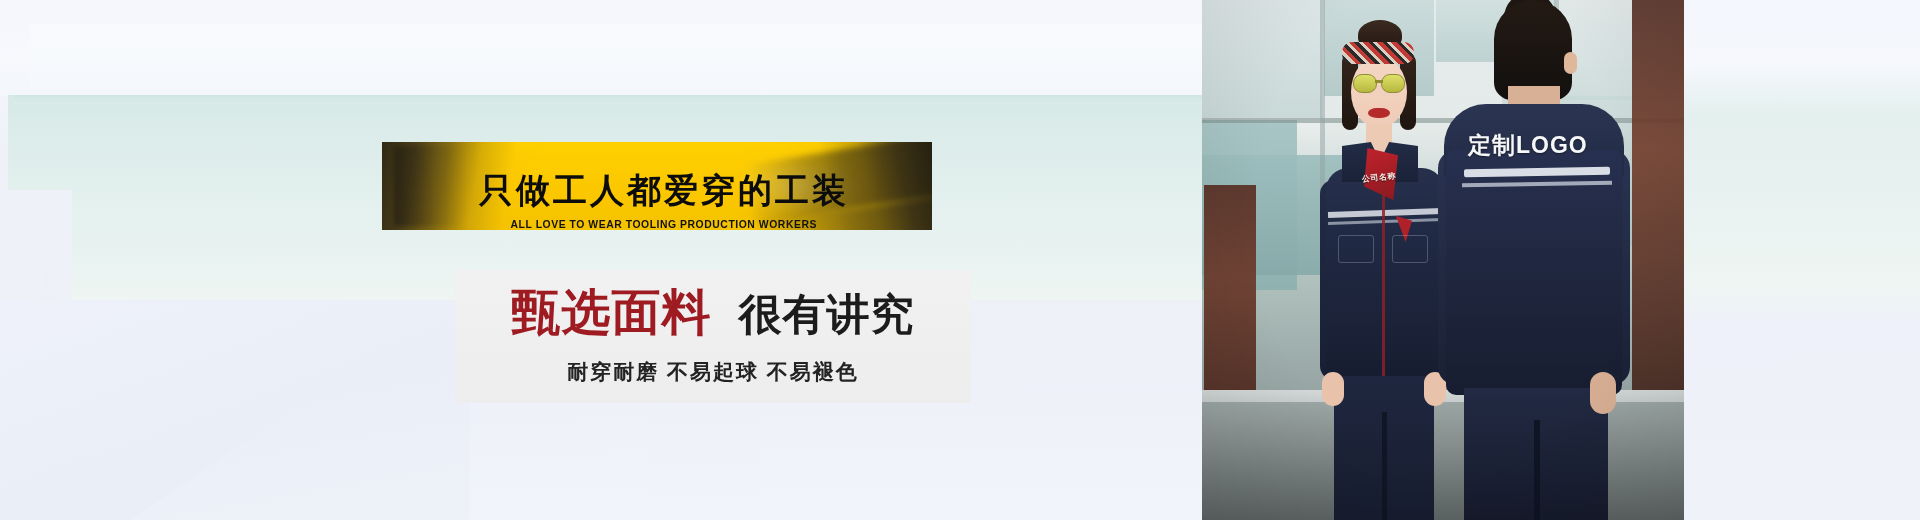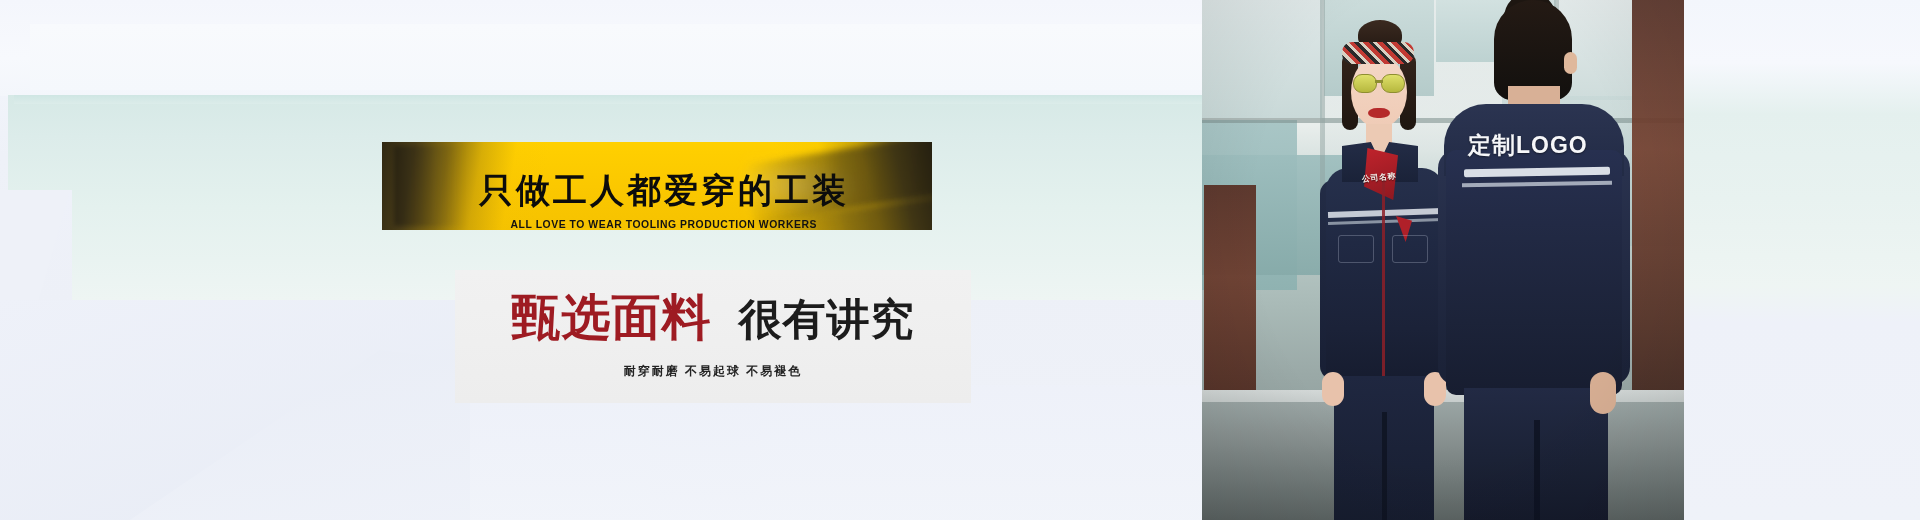--- a/index.html
+++ b/index.html
@@ -222,21 +222,21 @@
     letter-spacing: 1px;
   }
   .gp-black {
     font-size: 43px;
     font-weight: 800;
     color: #1c1c1c;
     letter-spacing: 1px;
     margin-left: 27px;
   }
   .gp-sub {
-    font-size: 12px;
+    font-size: 21px;
     font-weight: 700;
     color: #232323;
     letter-spacing: 2px;
     white-space: nowrap;
     margin-top: 21px;
   }
 
   
   .photo {
     position: absolute;

